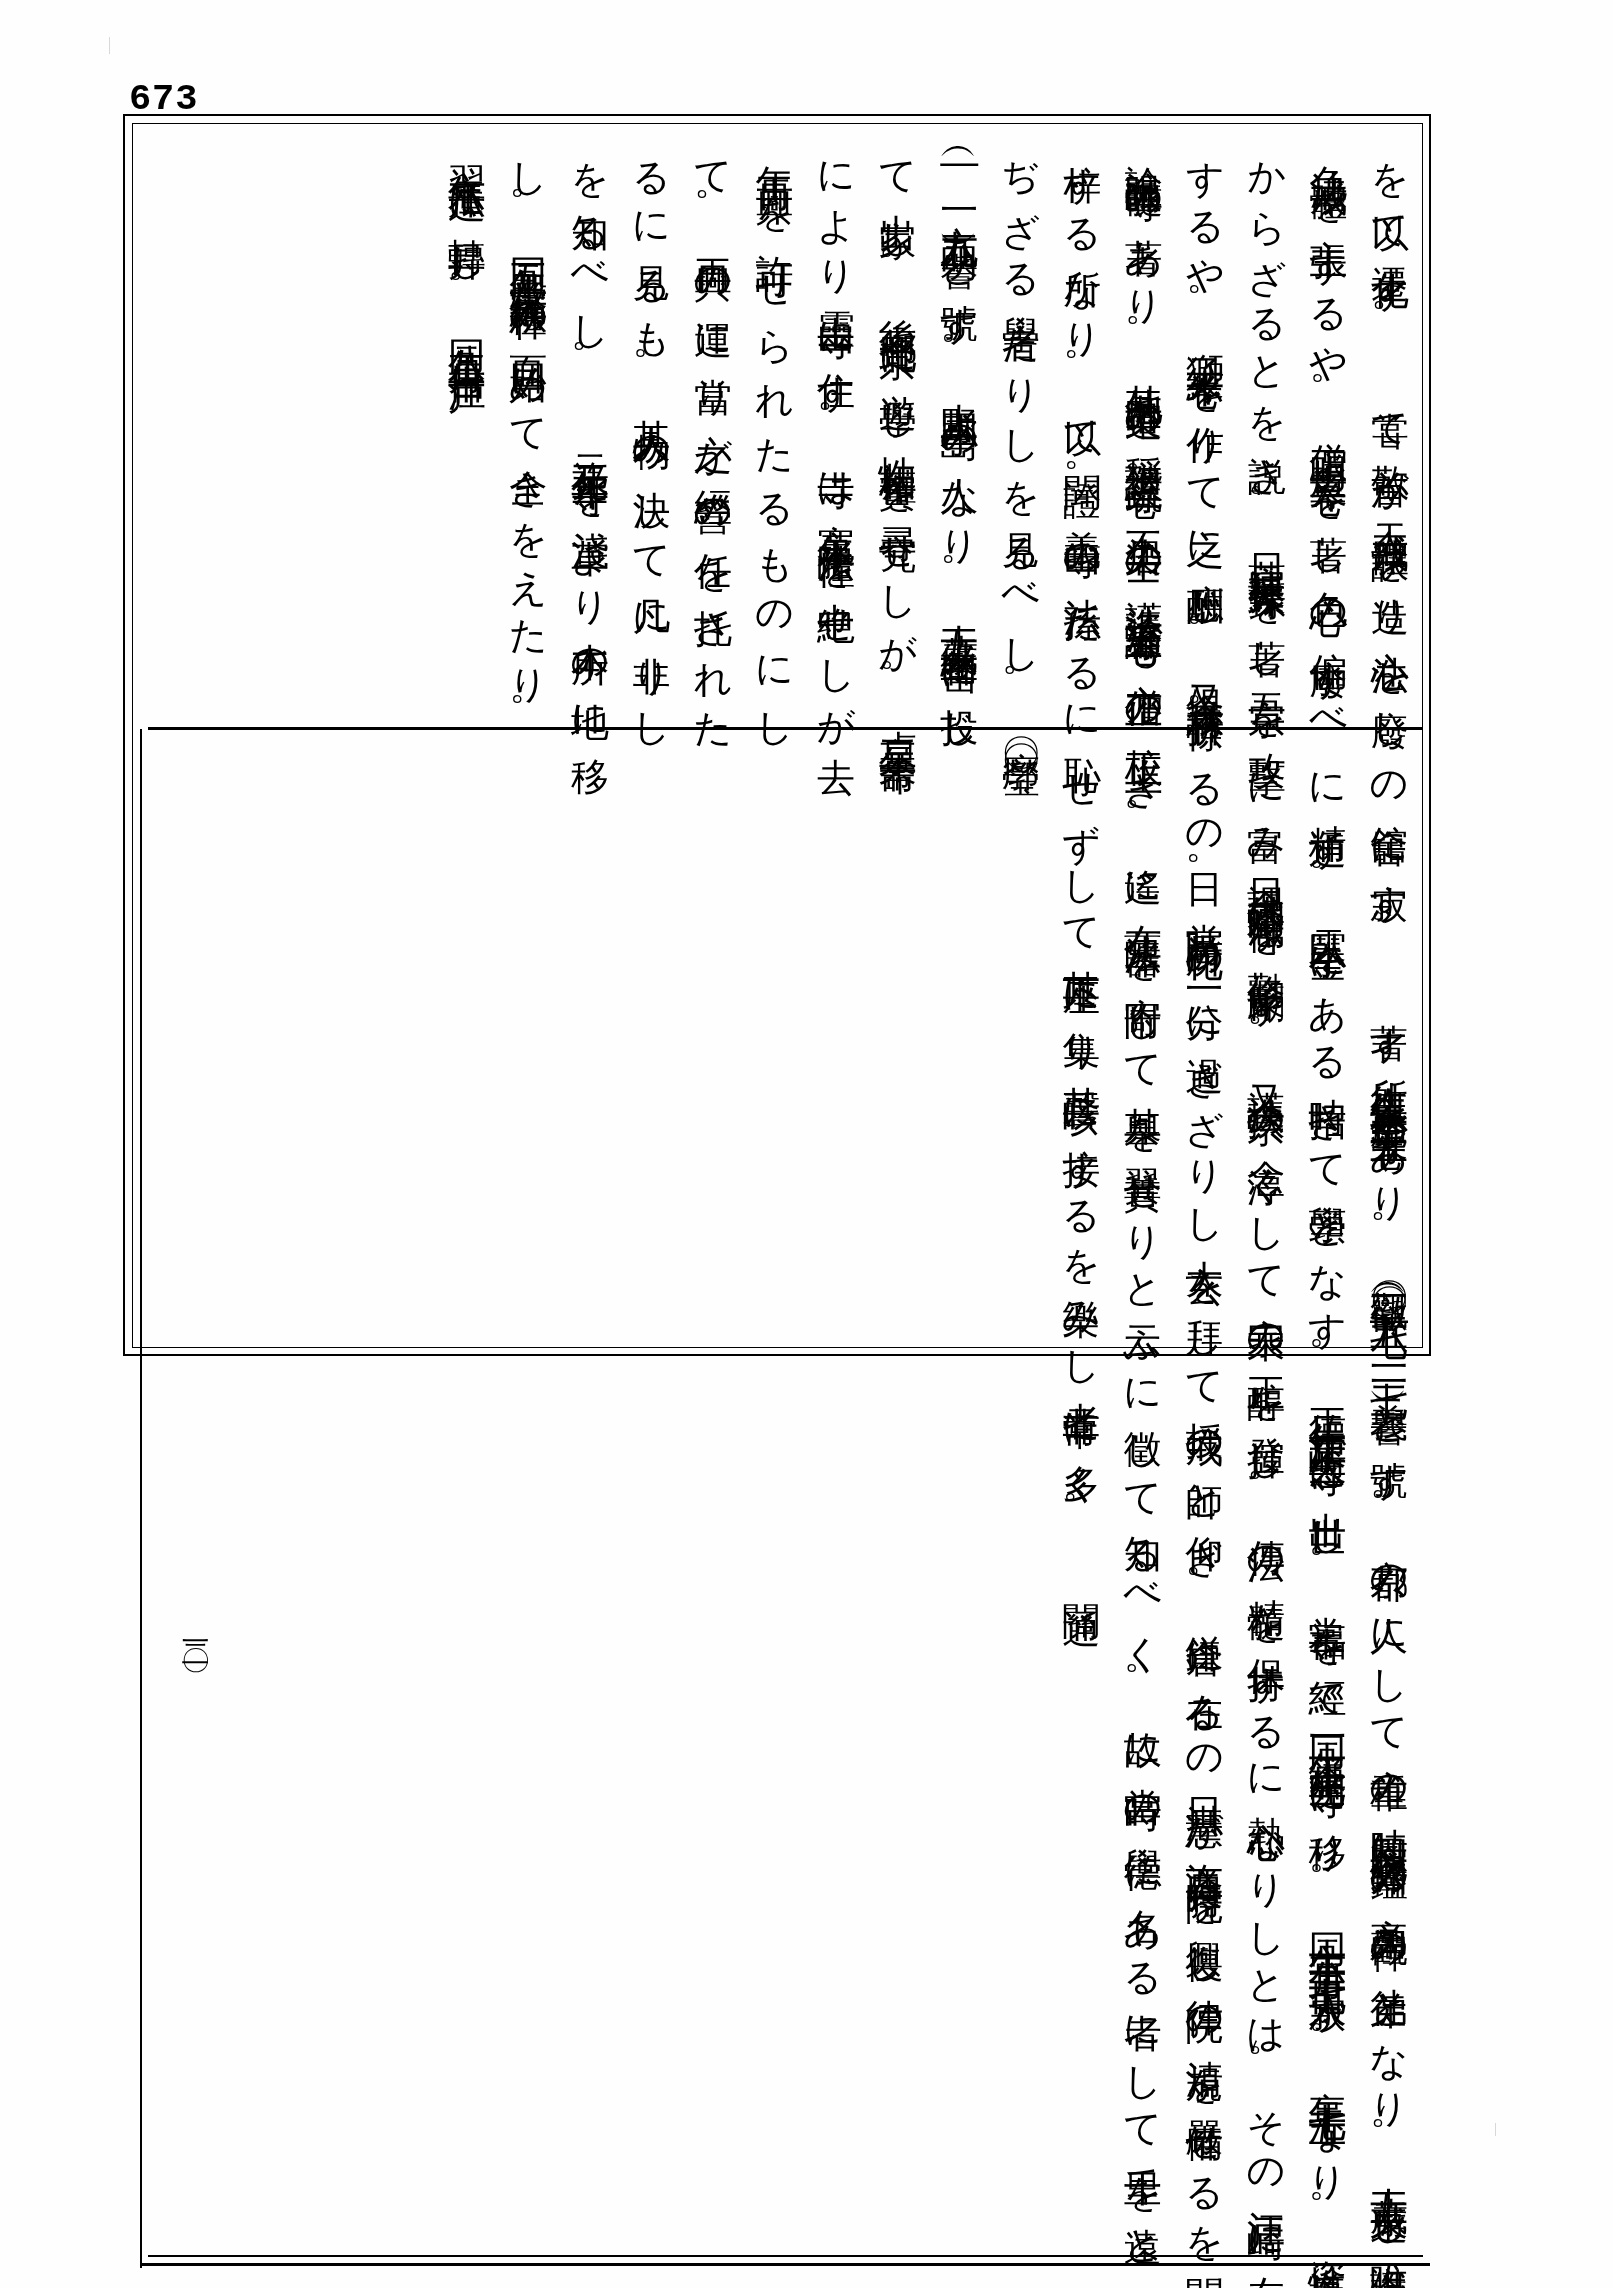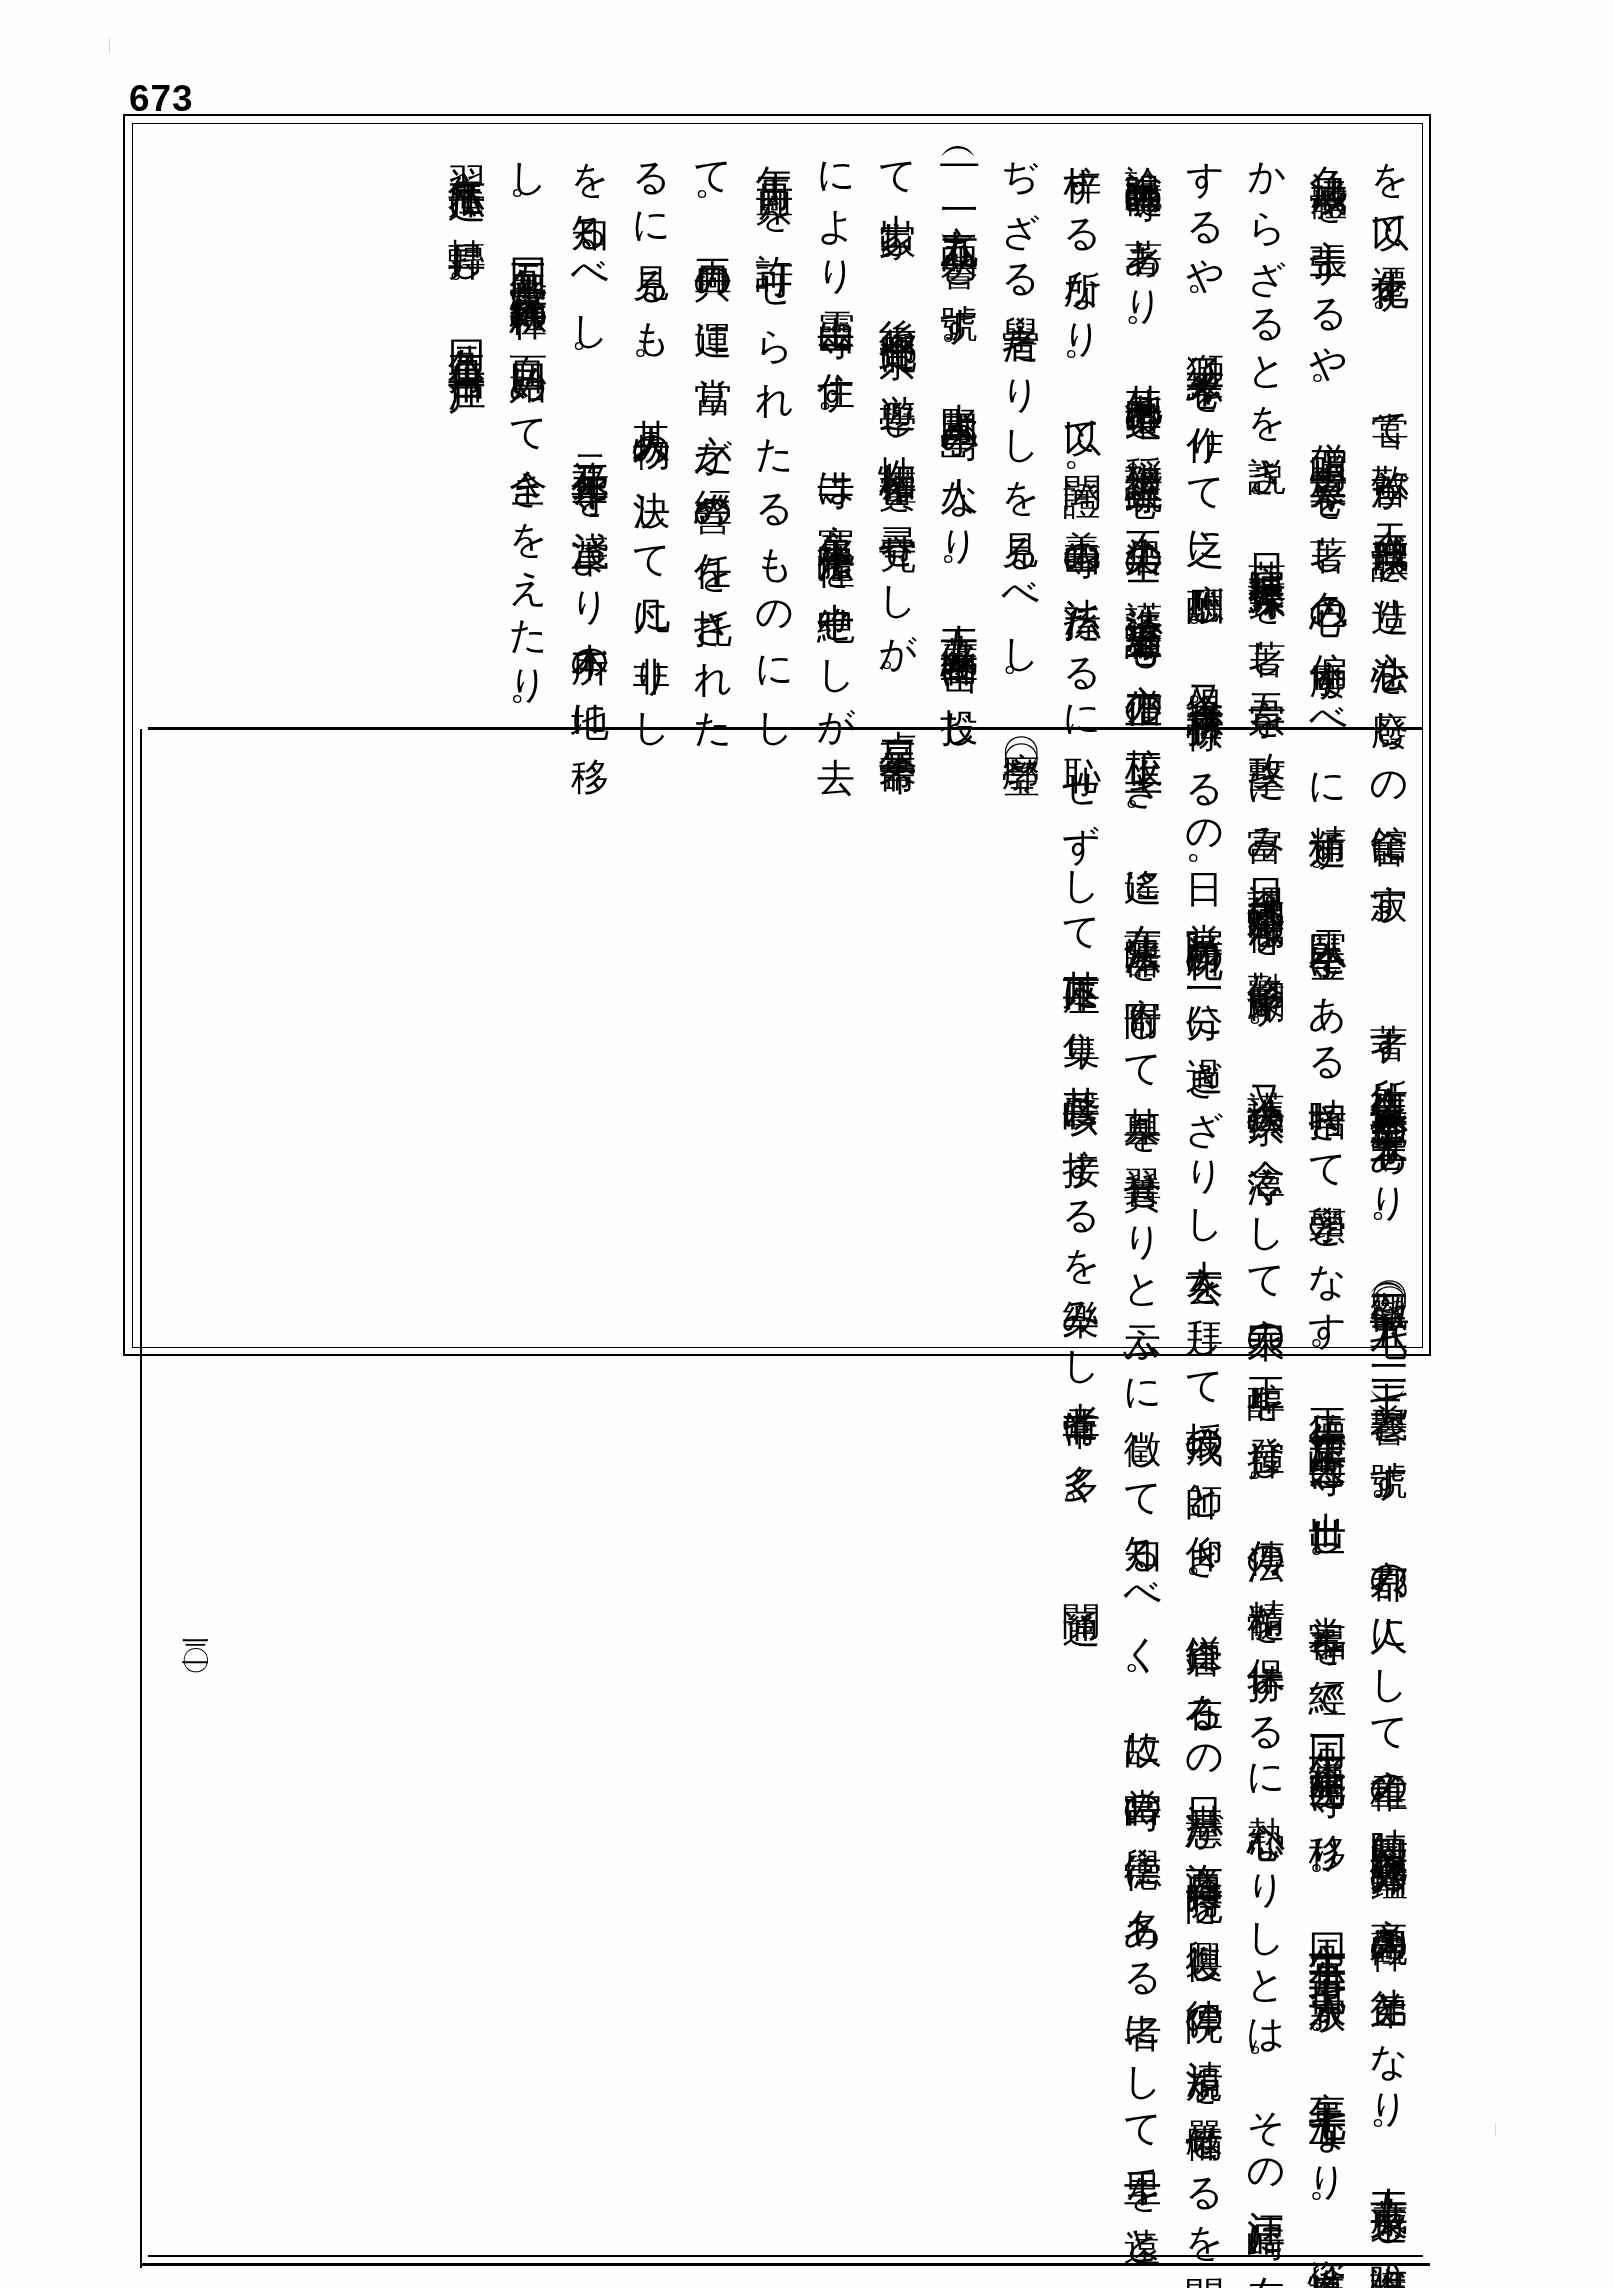--- a/index.html
+++ b/index.html
@@ -26,21 +26,21 @@
   
   .scan-edge {
     position: absolute;
     background: #d8d8d8;
   }
 
   #folio-number {
     position: absolute;
     left: 129px;
     top: 78px;
-    font-family: Liberation Sans, sans-serif;
+    font-family: Liberation Mono, monospace;
     font-weight: 700;
     font-size: 37px;
     letter-spacing: 0.9px;
     color: #000;
   }
 
   #side-folio {
     position: absolute;
     left: 181px;
     top: 1624px;

